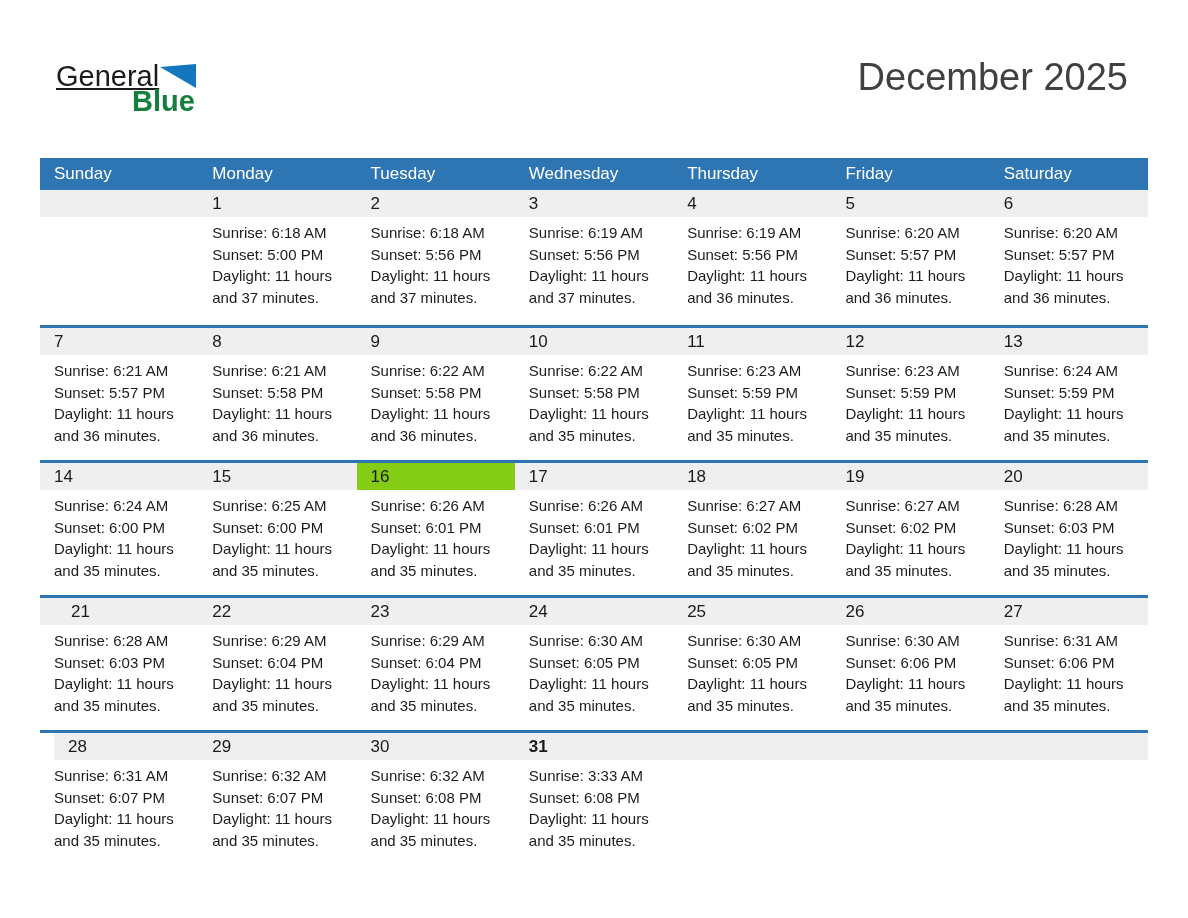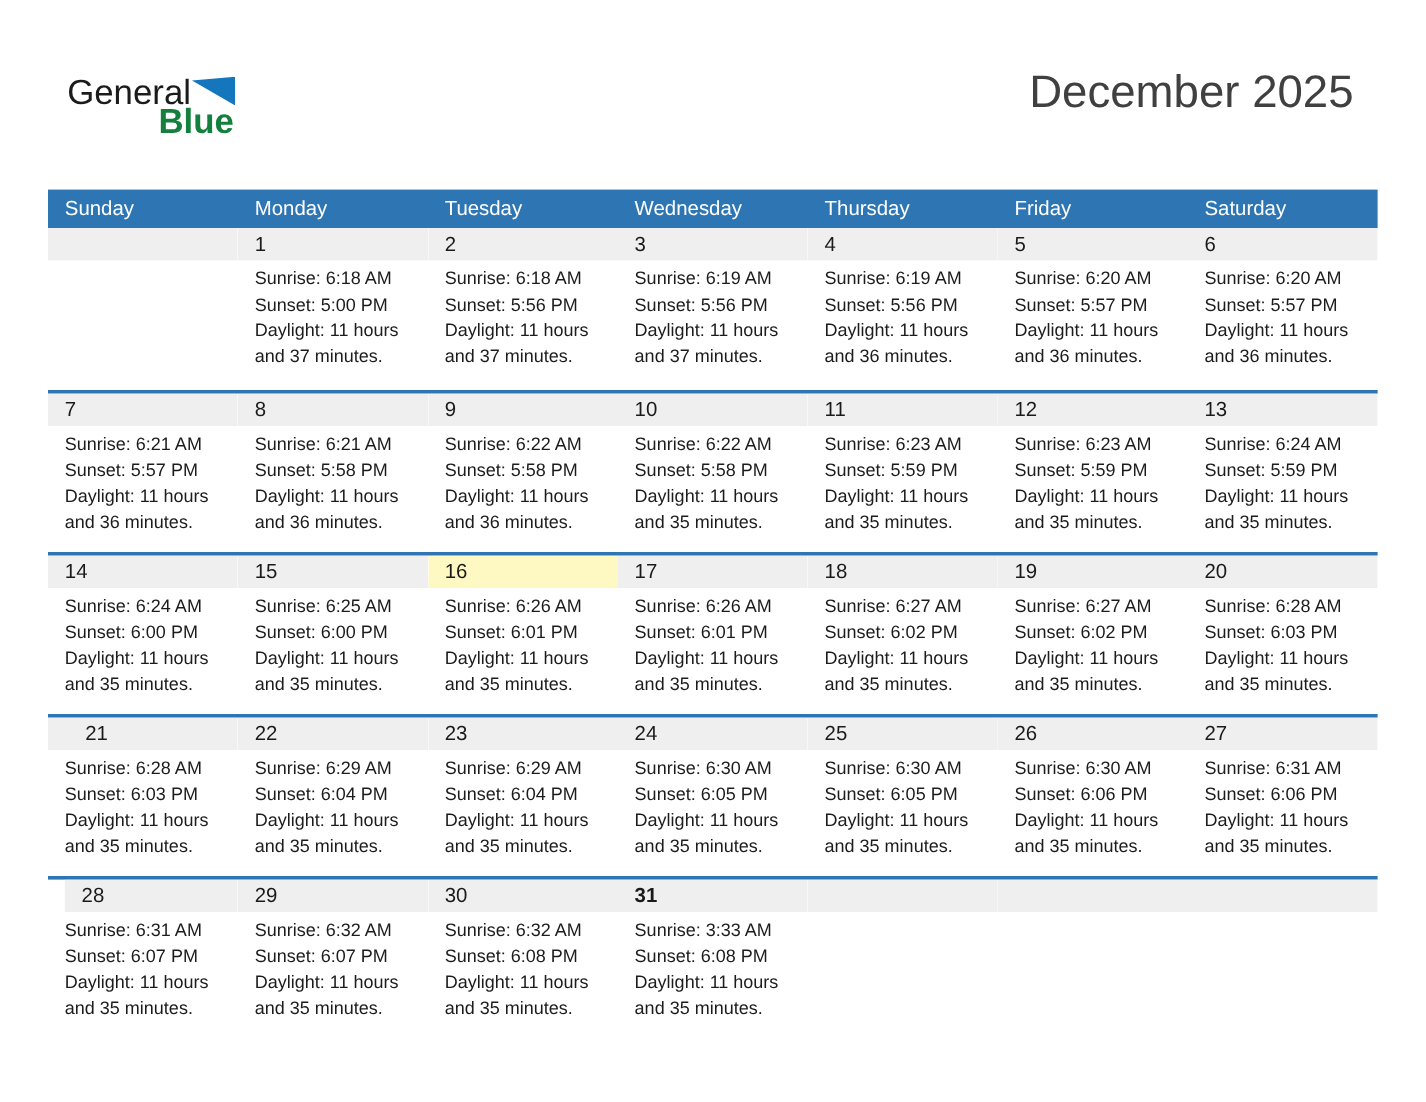--- a/index.html
+++ b/index.html
@@ -7,21 +7,21 @@
     width: 1188px; height: 918px;
     font-family: "Liberation Sans", sans-serif;
     position: relative;
     color: #1c1c1c;
   }
 
   
   .logo {
     position: absolute; left: 56px; top: 60px; width: 160px; height: 60px;
   }
-  .logo-line1 { display: flex; align-items: flex-end; }
+  .logo-line1 { display: flex; align-items: center; text-decoration: underline; }
   .logo-general {
     font-size: 29px; font-weight: 500; color: #1b1b1b; letter-spacing: 0px;
     line-height: 29px;
   }
   .logo-triangle { margin-left: 1px; margin-top: 4px; }
   .logo-blue {
     font-size: 29px; font-weight: 500; line-height: 26px;
     margin-left: 76px; margin-top: -4px;
   }
 
@@ -215,21 +215,21 @@
         </div>
         <div class="cell">
           <div class="daynum" style="background: rgb(239, 239, 239);">15</div>
           <div class="details">
             <div class="">Sunrise: 6:25 AM</div>
             <div class="">Sunset: 6:00 PM</div>
             <div class="">Daylight: 11 hours and 35 minutes.</div>
           </div>
         </div>
         <div class="cell">
-          <div class="daynum" style="background: #fef9c3;">16</div>
+          <div class="daynum" style="background: #84cc16;">16</div>
           <div class="details">
             <div class="">Sunrise: 6:26 AM</div>
             <div class="">Sunset: 6:01 PM</div>
             <div class="">Daylight: 11 hours and 35 minutes.</div>
           </div>
         </div>
         <div class="cell">
           <div class="daynum" style="background: rgb(239, 239, 239);">17</div>
           <div class="details">
             <div class="">Sunrise: 6:26 AM</div>

